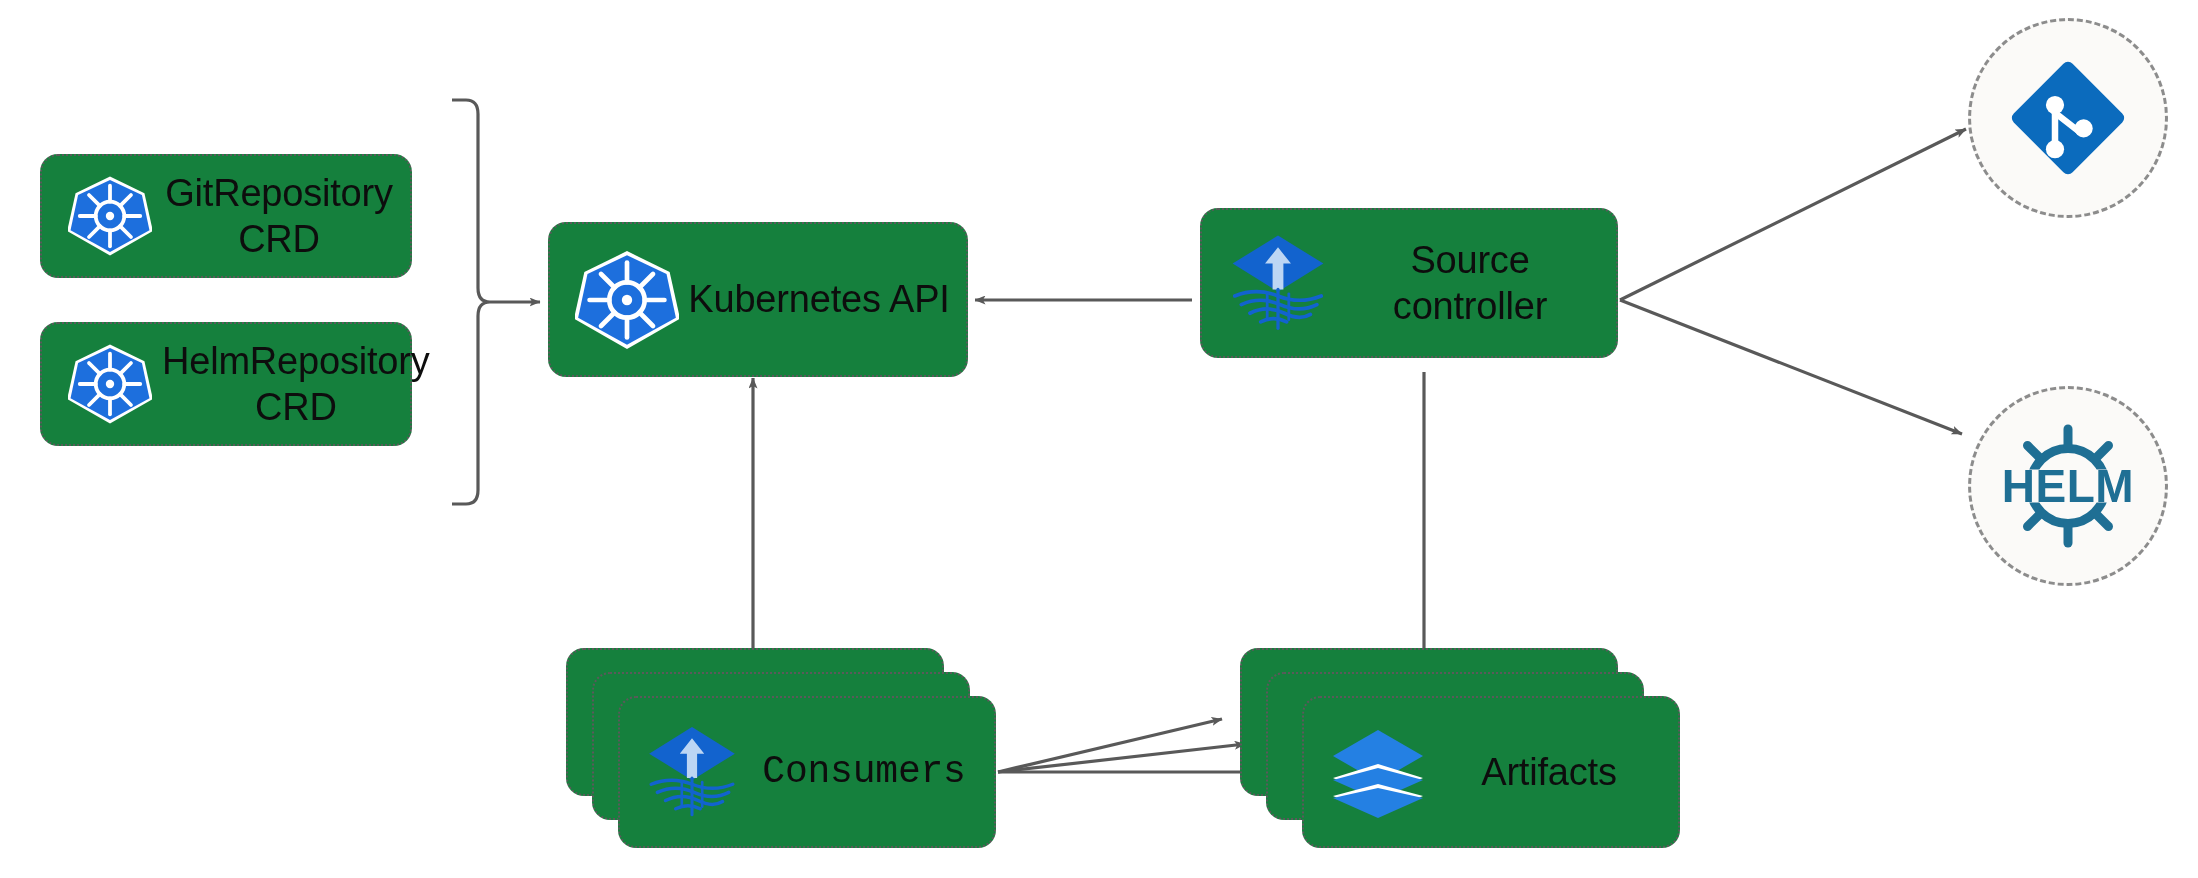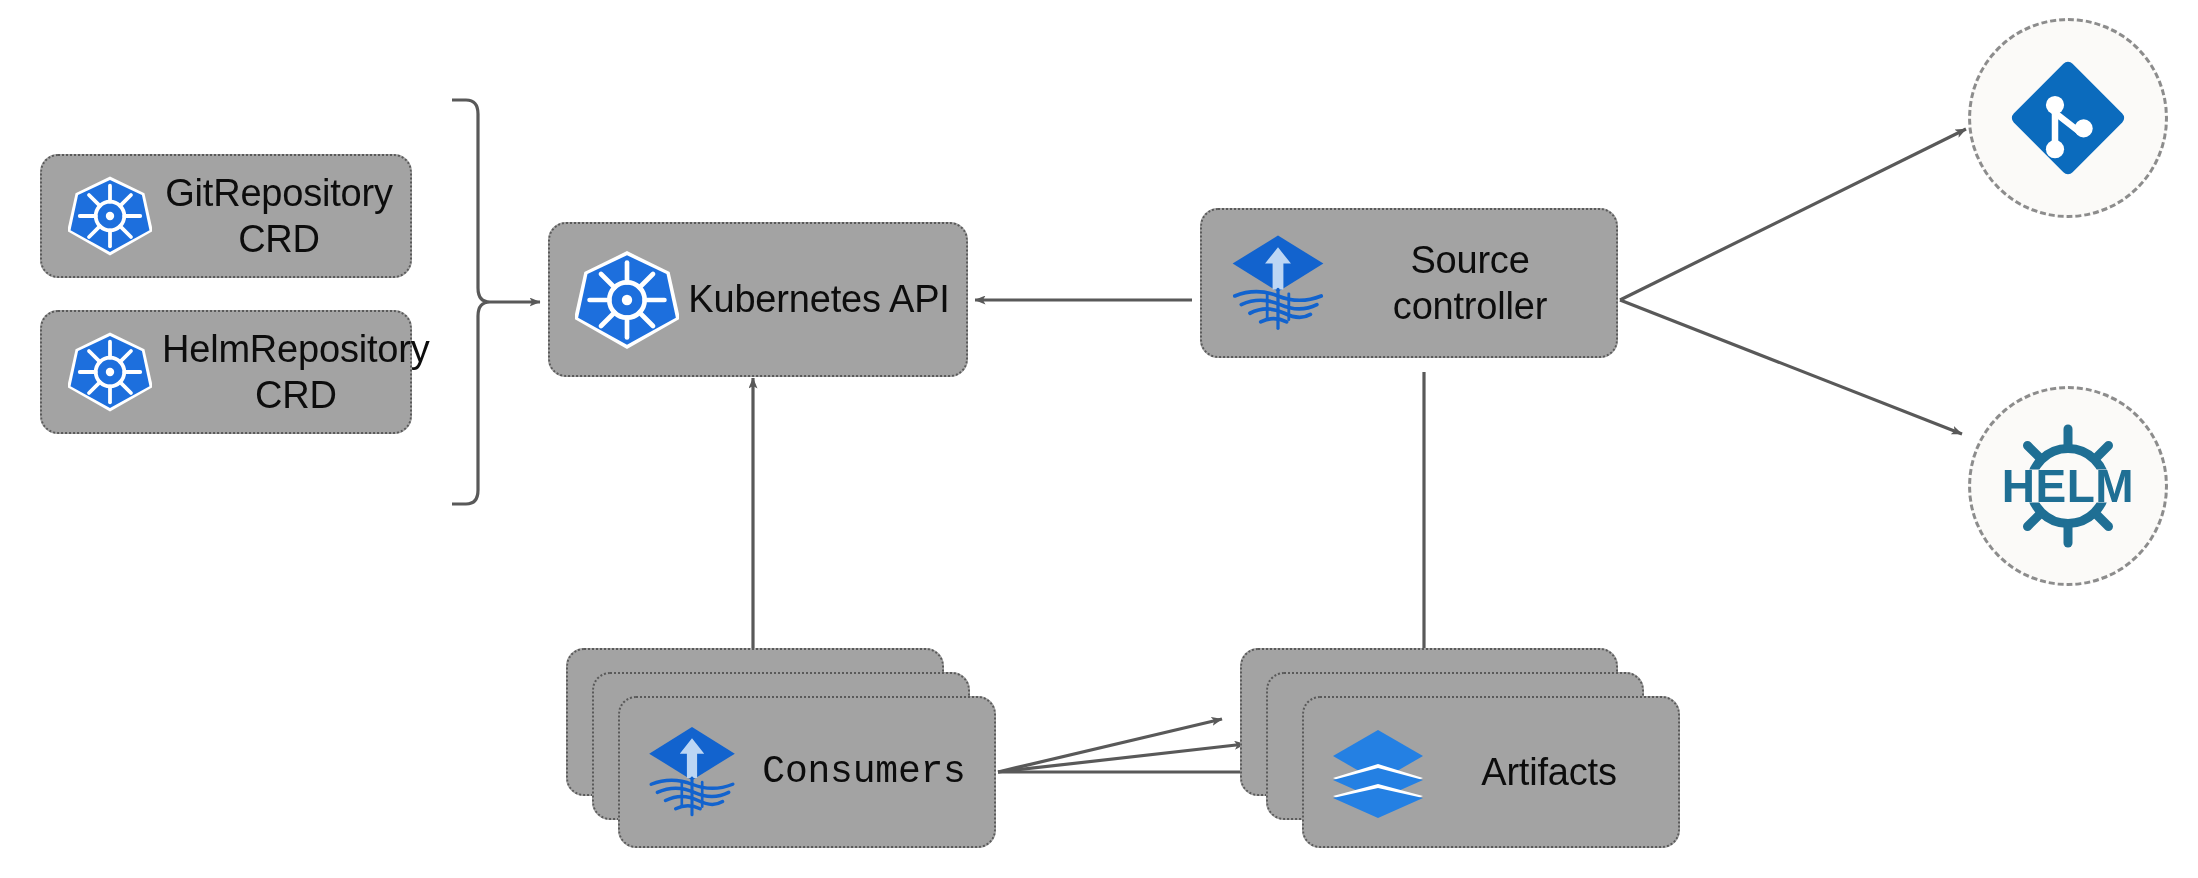--- a/index.html
+++ b/index.html
@@ -23,21 +23,21 @@
     width: 2198px;
     height: 878px;
     pointer-events: none;
     z-index: 1;
   }
 
   
   .node {
     position: absolute;
     box-sizing: border-box;
-    background: #a3a3a3;
+    background: #15803d;
     border: 2px dotted #5a5a5a;
     border-radius: 18px;
     display: flex;
     align-items: center;
     z-index: 3;
   }
   .node.ghost {
     z-index: 2;
   }
   .node-icon {
@@ -132,21 +132,21 @@
           <line x1="75" y1="25" x2="62" y2="38"></line>
           <line x1="38" y1="62" x2="25" y2="75"></line>
         </g>
         <circle cx="50" cy="50" r="5" fill="#ffffff"></circle>
       </svg>
     </div>
     <div class="node-label">GitRepository
 CRD</div>
   </div>
 
-  <div class="node" style="left:40px; top:310px; width:372px; height:124px;">
+  <div class="node" style="left:40px; top:322px; width:372px; height:124px;">
     <div class="node-icon" style="width:104px; height:104px; margin-left:16px;">
       <svg width="84" height="84" viewBox="0 0 100 100" xmlns="http://www.w3.org/2000/svg">
         <polygon points="50,3 91,23 101,68 50,97 -1,68 9,23" fill="#ffffff"></polygon>
         <polygon points="50,7 88,25 97,67 50,93 3,67 12,25" fill="#1d6fdd"></polygon>
         <g stroke="#ffffff" stroke-width="4.5" stroke-linecap="round" fill="none">
           <circle cx="50" cy="50" r="17"></circle>
           <line x1="50" y1="14" x2="50" y2="33"></line>
           <line x1="50" y1="67" x2="50" y2="86"></line>
           <line x1="14" y1="50" x2="33" y2="50"></line>
           <line x1="67" y1="50" x2="86" y2="50"></line>

